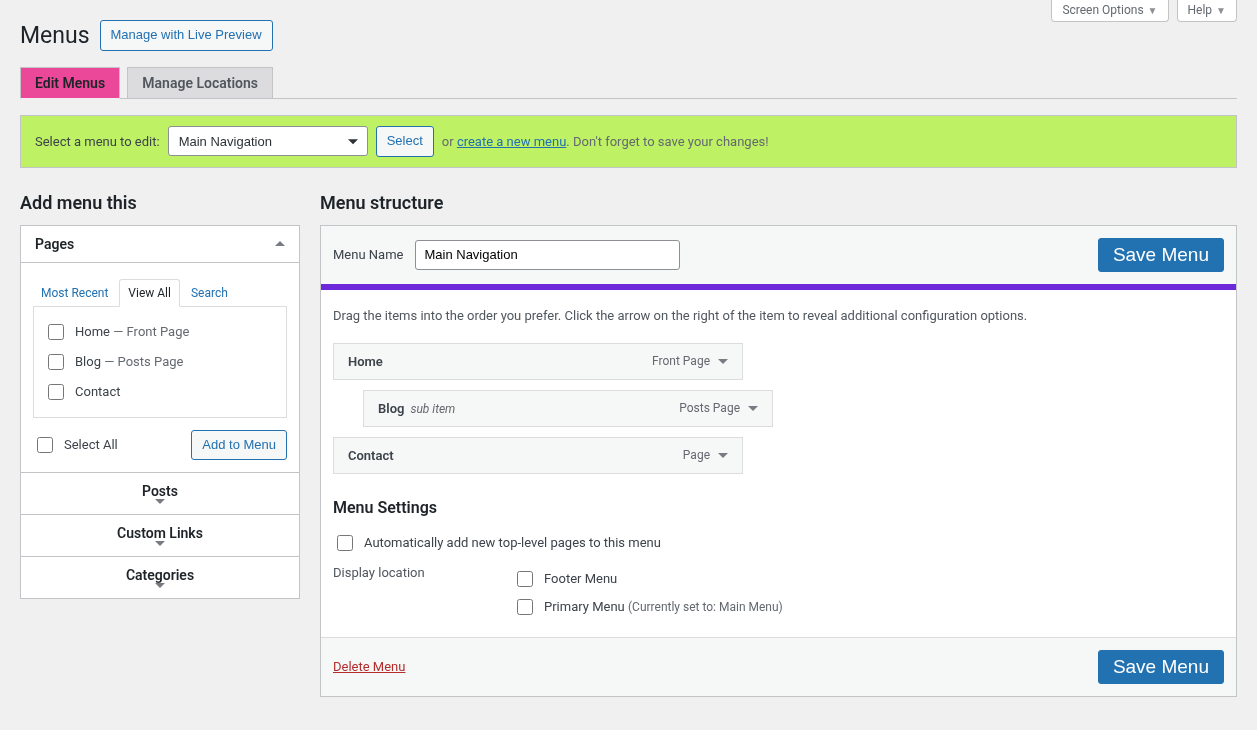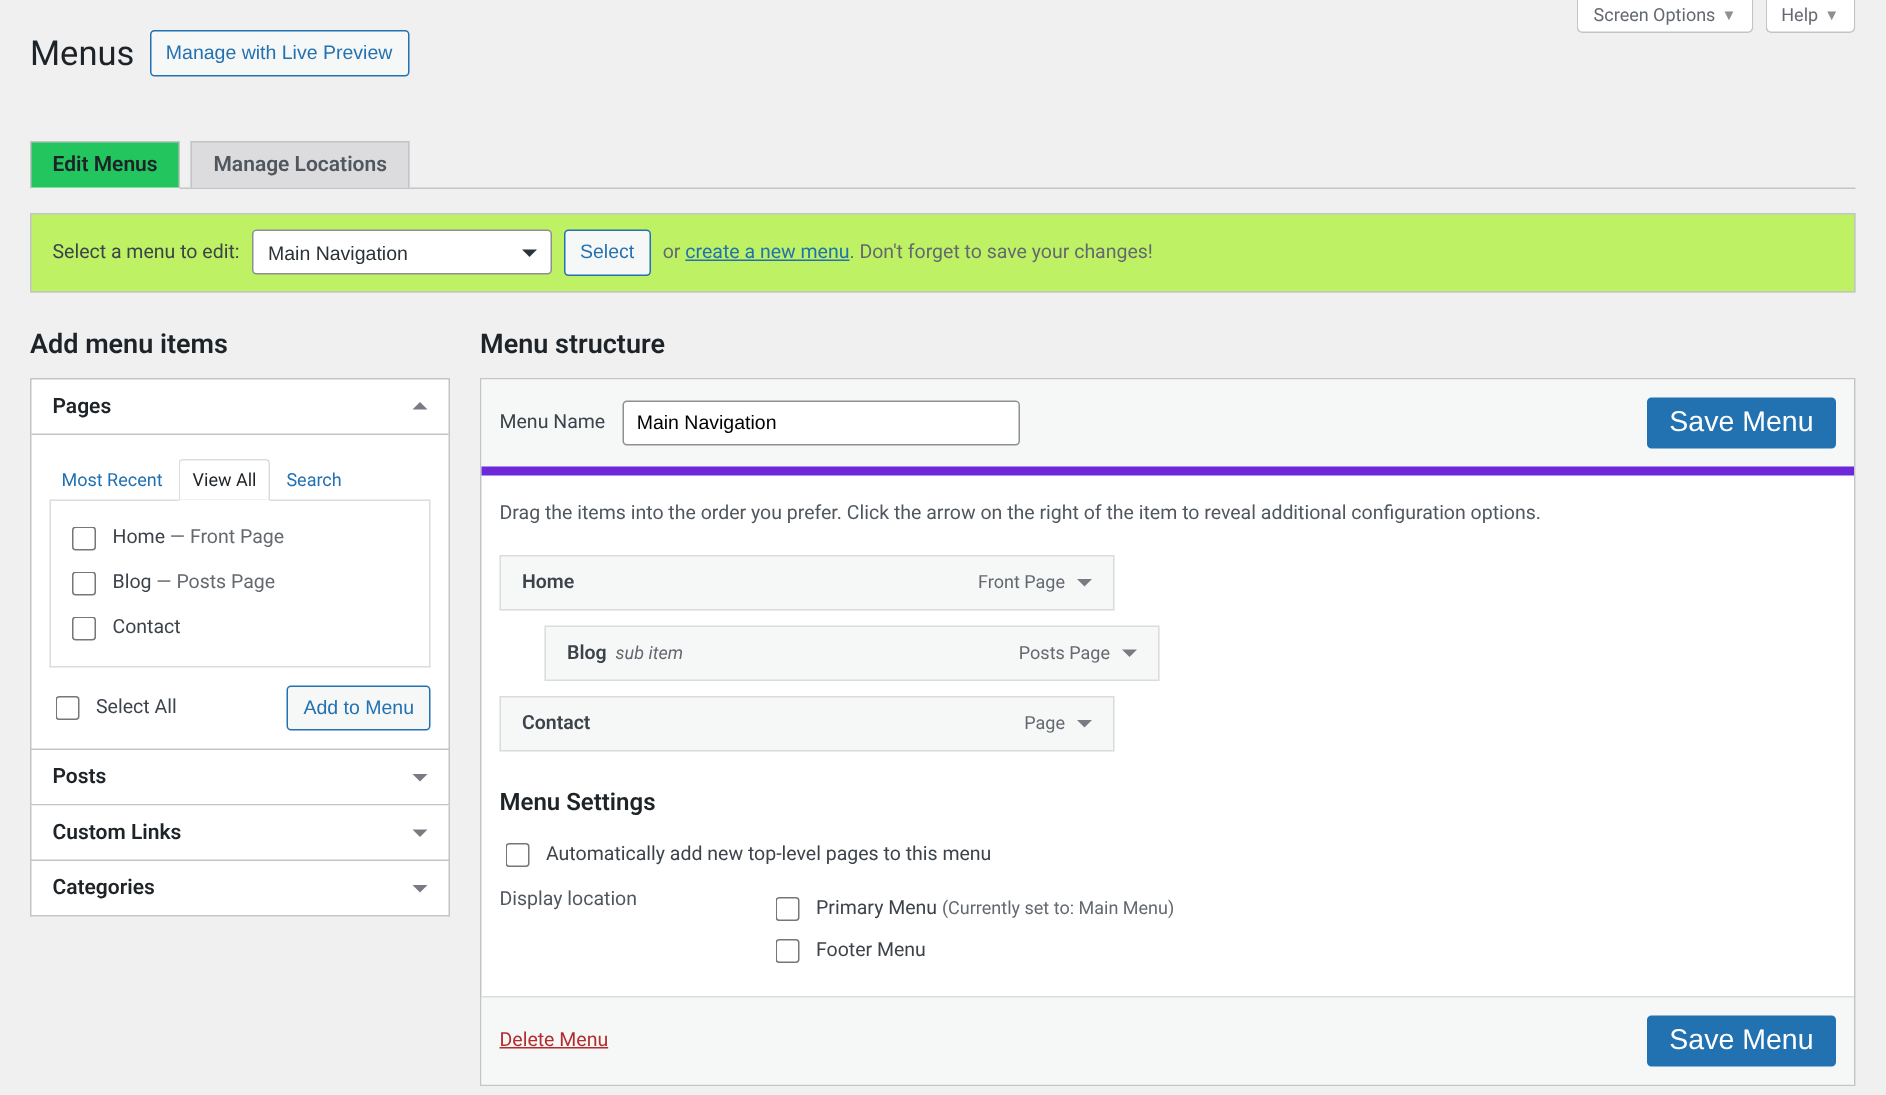--- a/index.html
+++ b/index.html
@@ -79,24 +79,23 @@
     border-bottom: none;
     background: #dcdcde;
     color: #50575e;
     font-size: 14px;
     padding: 7px 14px;
     margin: 0 4px -1px 0;
     cursor: pointer;
     font-weight: 600;
   }
   .nav-tab.active {
-    background: #22c55e;
+    background: #ec4899;
     color: #1d2327;
     border-bottom: 1px solid #f0f0f1;
-    margin-top: 27px;
   }
   .manage-menus {
     background: #bef264;
     border: 1px solid #c3c4c7;
     margin-top: 16px;
     padding: 10px 14px;
     display: flex;
     align-items: center;
     gap: 8px;
     font-size: 13px;
@@ -153,21 +152,21 @@
     border-bottom: 1px solid #c3c4c7;
     padding: 10px 14px;
     display: flex;
     justify-content: space-between;
     align-items: center;
     cursor: pointer;
     font-weight: 600;
     font-size: 14px;
     color: #1d2327;
   }
-  .postbox-header.collapsed { border-bottom: none; }
+  .postbox-header.collapsed { border-bottom: none; flex-direction: column; }
   .caret-up, .caret-down {
     width: 0; height: 0;
     border-left: 5px solid transparent;
     border-right: 5px solid transparent;
   }
   .caret-up { border-bottom: 5px solid #787c82; }
   .caret-down { border-top: 5px solid #787c82; }
   .postbox-inside { padding: 12px; }
   .inner-tabs {
     border-bottom: 1px solid #dcdcde;
@@ -302,21 +301,21 @@
   <button class="button-secondary">Select</button>
   <span>
     <span class="muted">or</span>
     <a class="link">create a new menu</a><span class="muted">. Don't forget to save your changes!</span>
   </span>
 </div>
 
 <div class="columns">
 
   <div class="col-left">
-    <h2>Add menu items</h2>
+    <h2>Add menu this</h2>
 
     <div class="postbox">
       <div class="postbox-header">
         <span>Pages</span>
         <span class="caret-up"></span>
       </div>
       <div class="postbox-inside">
         <div class="inner-tabs">
           <span class="inner-tab">Most Recent</span>
           <span class="inner-tab active">View All</span>
@@ -421,31 +420,31 @@
             <div class="cb-line">
               <input type="checkbox" style="">
               <span>Automatically add new top-level pages to this menu</span>
             </div>
           </div>
         </div>
 
         <div class="settings-row">
           <div class="settings-label">Display location</div>
           <div class="settings-content">
+            <div class="cb-line">
+              <input type="checkbox" style="">
+              <span>Footer Menu</span>
+            </div>
             <div class="cb-line">
               <input type="checkbox" style="">
               <span>
                 <span>Primary Menu</span>
                 <span class="hint">(Currently set to: Main Menu)</span>
               </span>
             </div>
-            <div class="cb-line">
-              <input type="checkbox" style="">
-              <span>Footer Menu</span>
-            </div>
           </div>
         </div>
       </div>
 
       <div class="menu-edit-footer">
         <a class="delete-link">Delete Menu</a>
         <button class="button-primary">Save Menu</button>
       </div>
     </div>
   </div>

